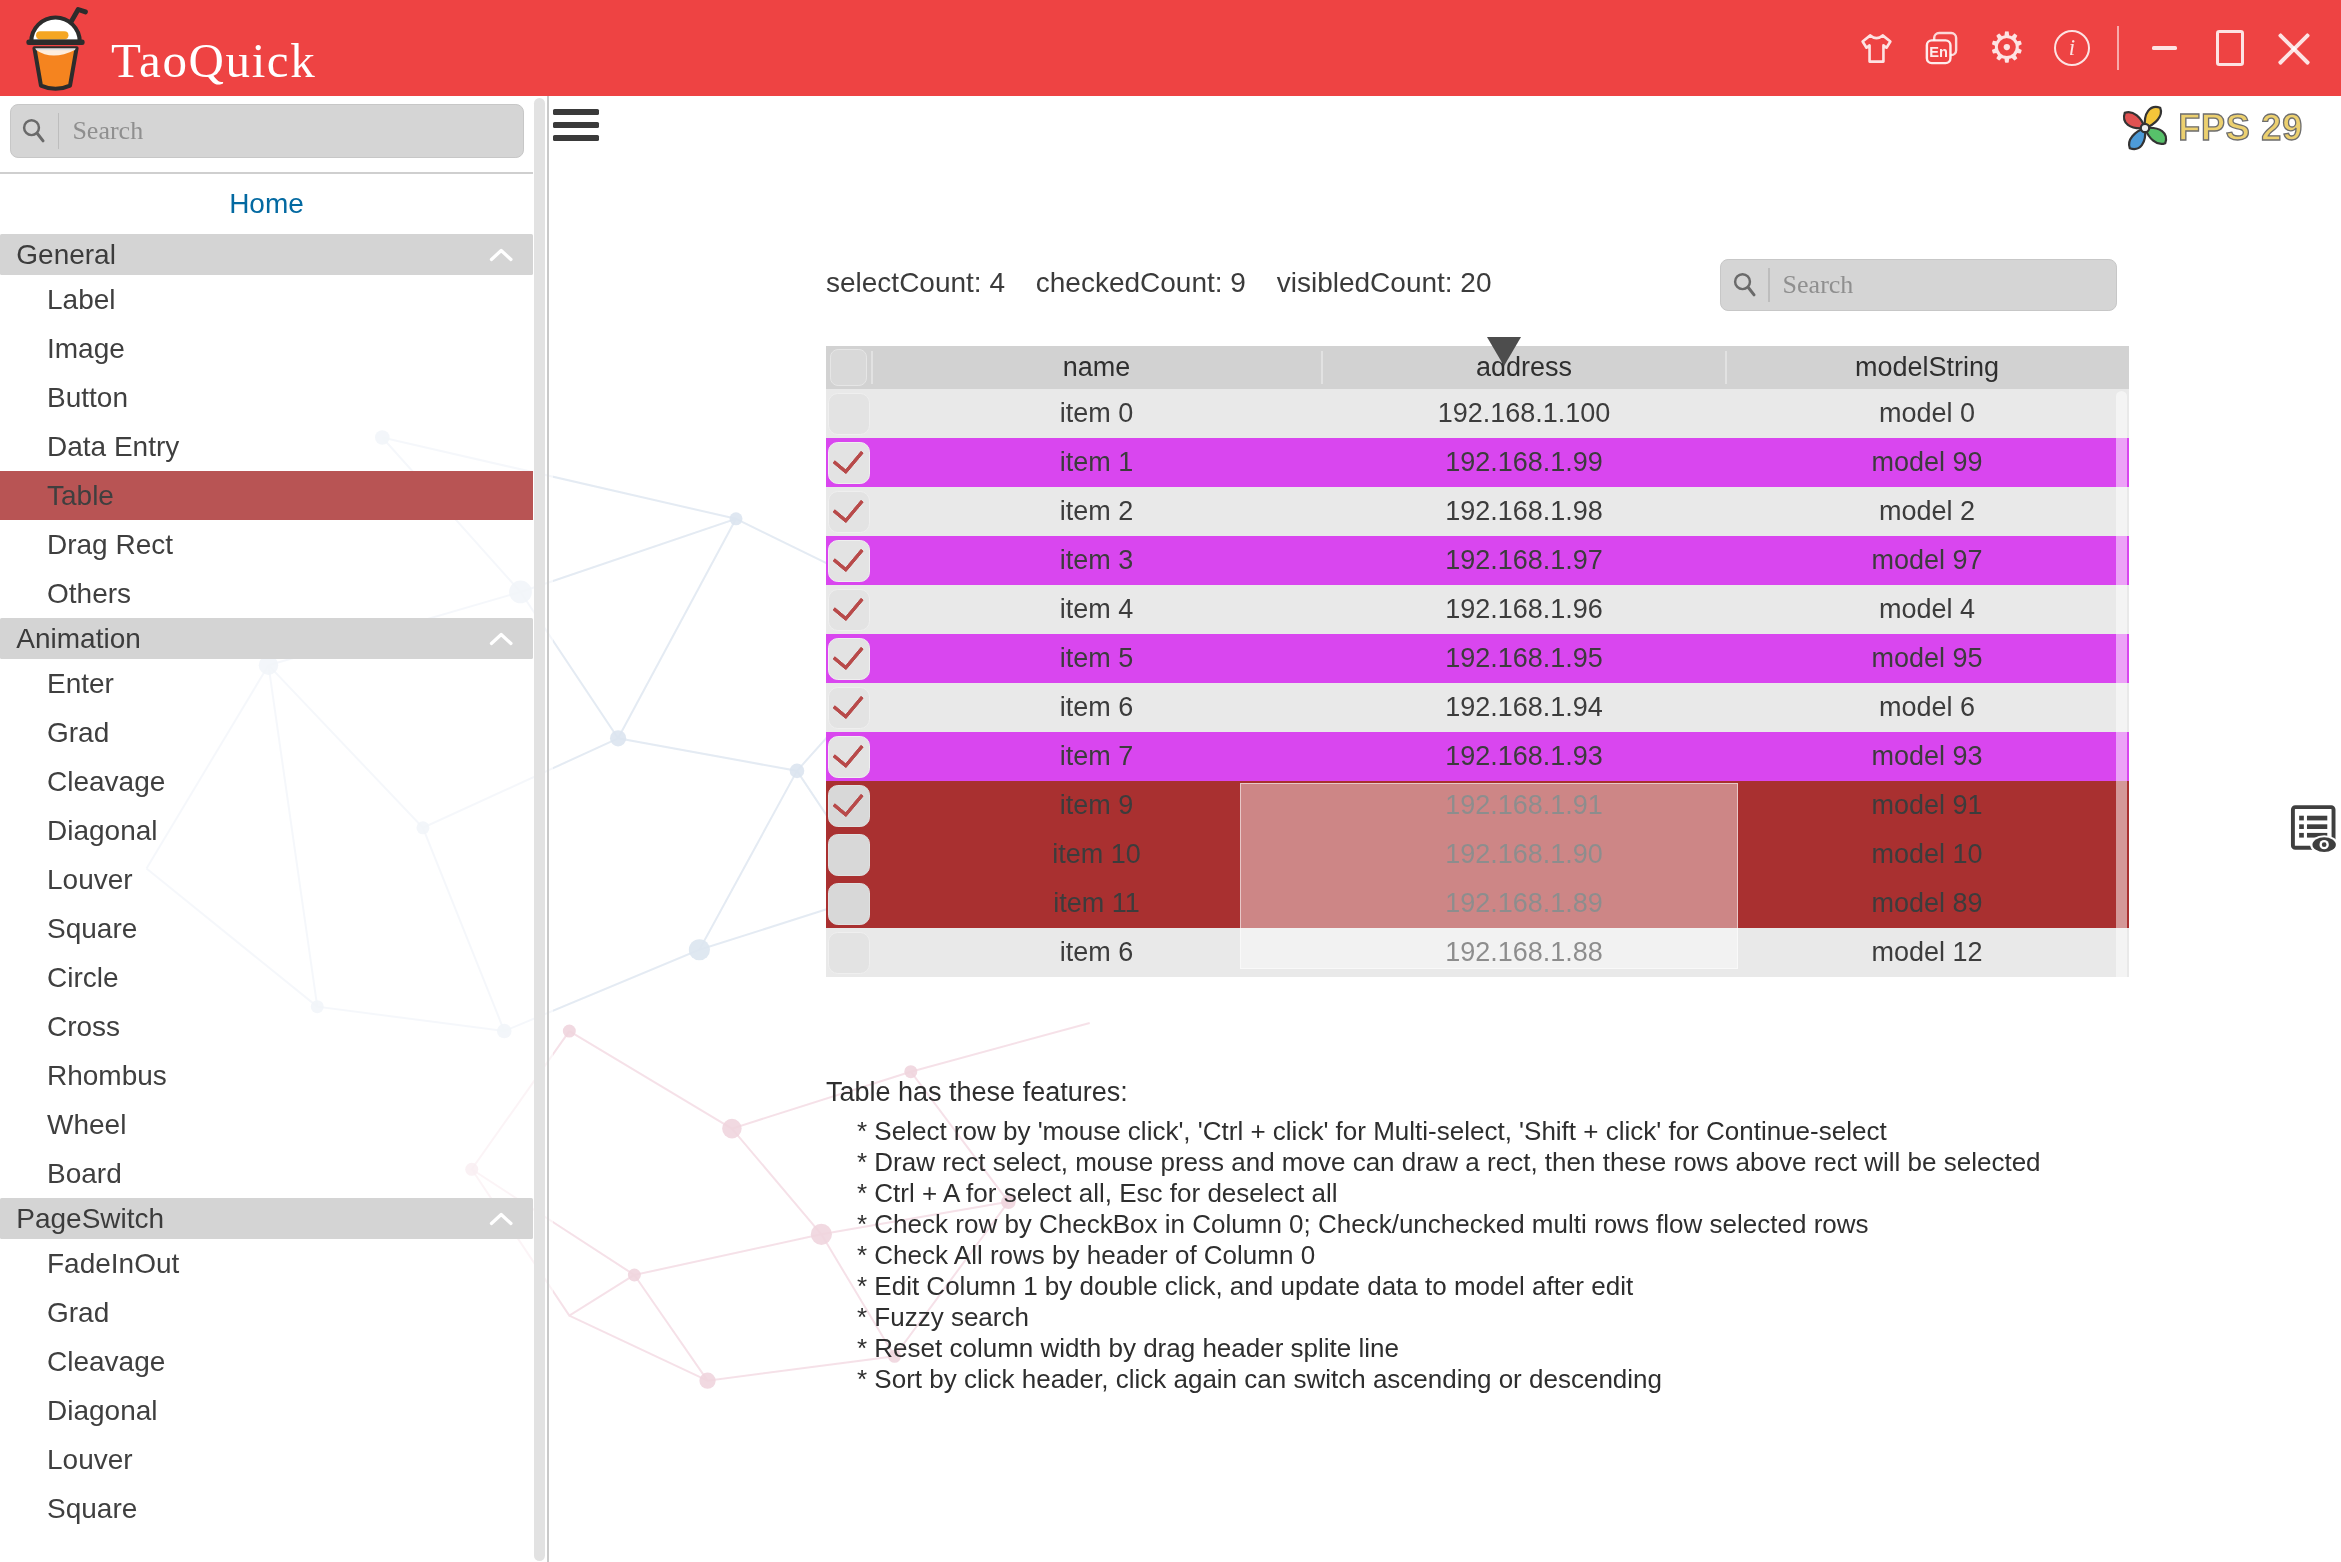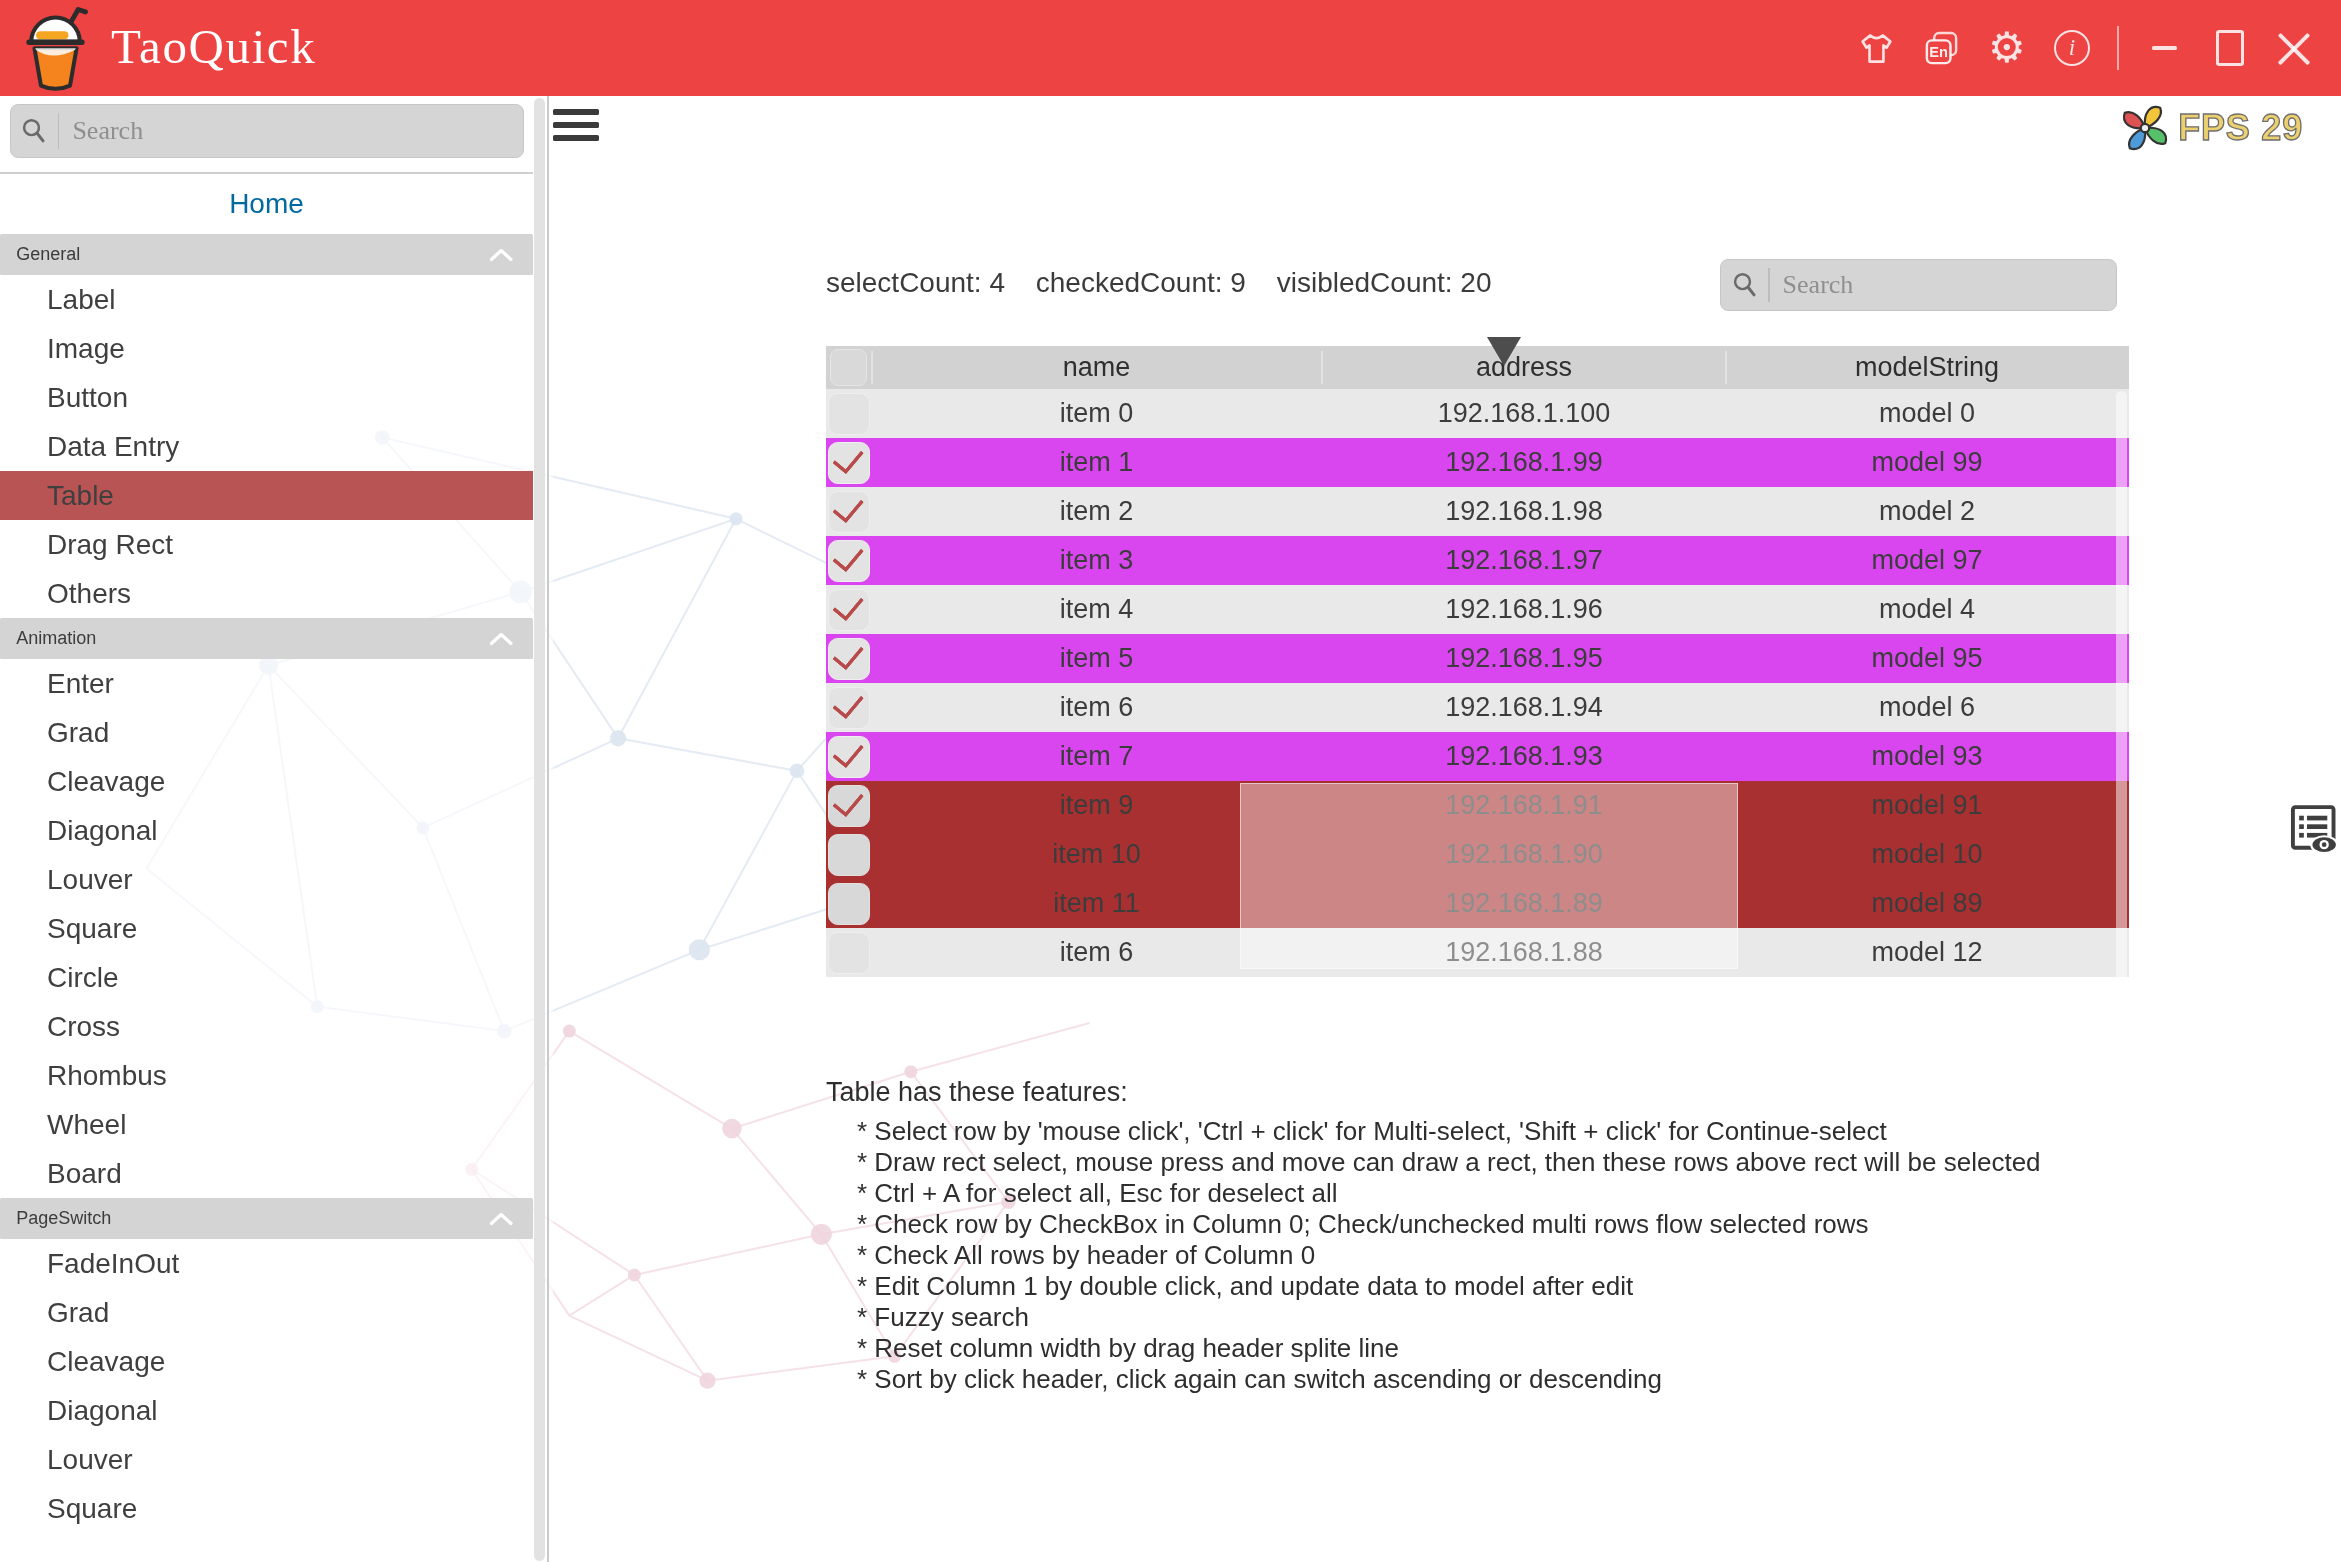--- a/index.html
+++ b/index.html
@@ -3,21 +3,21 @@
 <meta charset="utf-8">
 <style>
   * { margin:0; padding:0; box-sizing:border-box; }
   html,body { width:2342px; height:1562px; overflow:hidden; background:#fff;
               font-family:"Liberation Sans", sans-serif; color:#3c3c3c; }
 
   
   .titlebar { position:absolute; left:0; top:0; width:2342px; height:96px;
               background:#ee4343; z-index:5; }
   .logo { position:absolute; left:13px; top:3.3px; width:85px; height:89px; }
-  .app-title { position:absolute; left:111px; top:18px; font-family:"Liberation Serif", serif;
+  .app-title { position:absolute; left:111px; top:32px; font-family:"Liberation Serif", serif;
                font-size:49px; color:#ffffff; letter-spacing:1.6px; }
   .tb-icons { position:absolute; right:28px; top:0; height:96px; display:flex;
               align-items:center; gap:26px; }
   .tb-icons svg { display:block; }
   .tb-ic { width:39px; height:39px; display:flex; align-items:center; justify-content:center;
            color:rgba(255,255,255,.85); cursor:default; }
   .gear-glyph { font-size:42px; line-height:1; color:rgba(255,255,255,.85); }
   .info-circle { width:36px; height:36px; border:2.4px solid rgba(255,255,255,.85); border-radius:50%;
                  display:flex; align-items:center; justify-content:center;
                  font-family:"Liberation Serif", serif; font-style:italic; font-size:23px; }
@@ -46,21 +46,21 @@
   .searchbox .mag { width:47px; display:flex; justify-content:center; align-items:center; }
   .searchbox .vline { width:1.6px; height:36px; background:#bdbdbd; }
   .searchbox input { flex:1; height:100%; border:none; outline:none; background:transparent;
                      font-family:"Liberation Serif", serif; font-size:26px; color:#555; padding-left:13px; }
   .searchbox input::placeholder { color:#8f8f8f; }
   .search-underline { position:absolute; left:0; top:76px; width:533px; height:1.6px; background:#cfcfcf; }
   .nav { position:absolute; left:0; top:78px; width:533px; height:1388px; overflow:hidden; }
   .nav-home { height:60px; display:flex; align-items:center; justify-content:center;
               font-size:28px; color:#0369a1; cursor:default; }
   .sec-header { height:41px; background:#d4d4d4; display:flex; align-items:center;
-                padding:0 16.3px; font-size:18px; color:#3c3c3c; position:relative;
+                padding:0 16.3px; font-size:28px; color:#3c3c3c; position:relative;
                 border-radius:1.6px; }
   .sec-header svg { position:absolute; right:19.5px; top:14px; }
   .nav-item { height:49px; display:flex; align-items:center; padding-left:47px;
               font-size:28px; color:#3f3f3f; position:relative; }
   .nav-item.selected { background:#b85454; }
   .nav-item.selected::after { content:""; position:absolute; left:549px; top:0;
               width:4.1px; height:49px; background:#bf4040; }
 
   
   .main { position:absolute; left:553px; top:0; width:1789px; height:1466px; z-index:1; }

